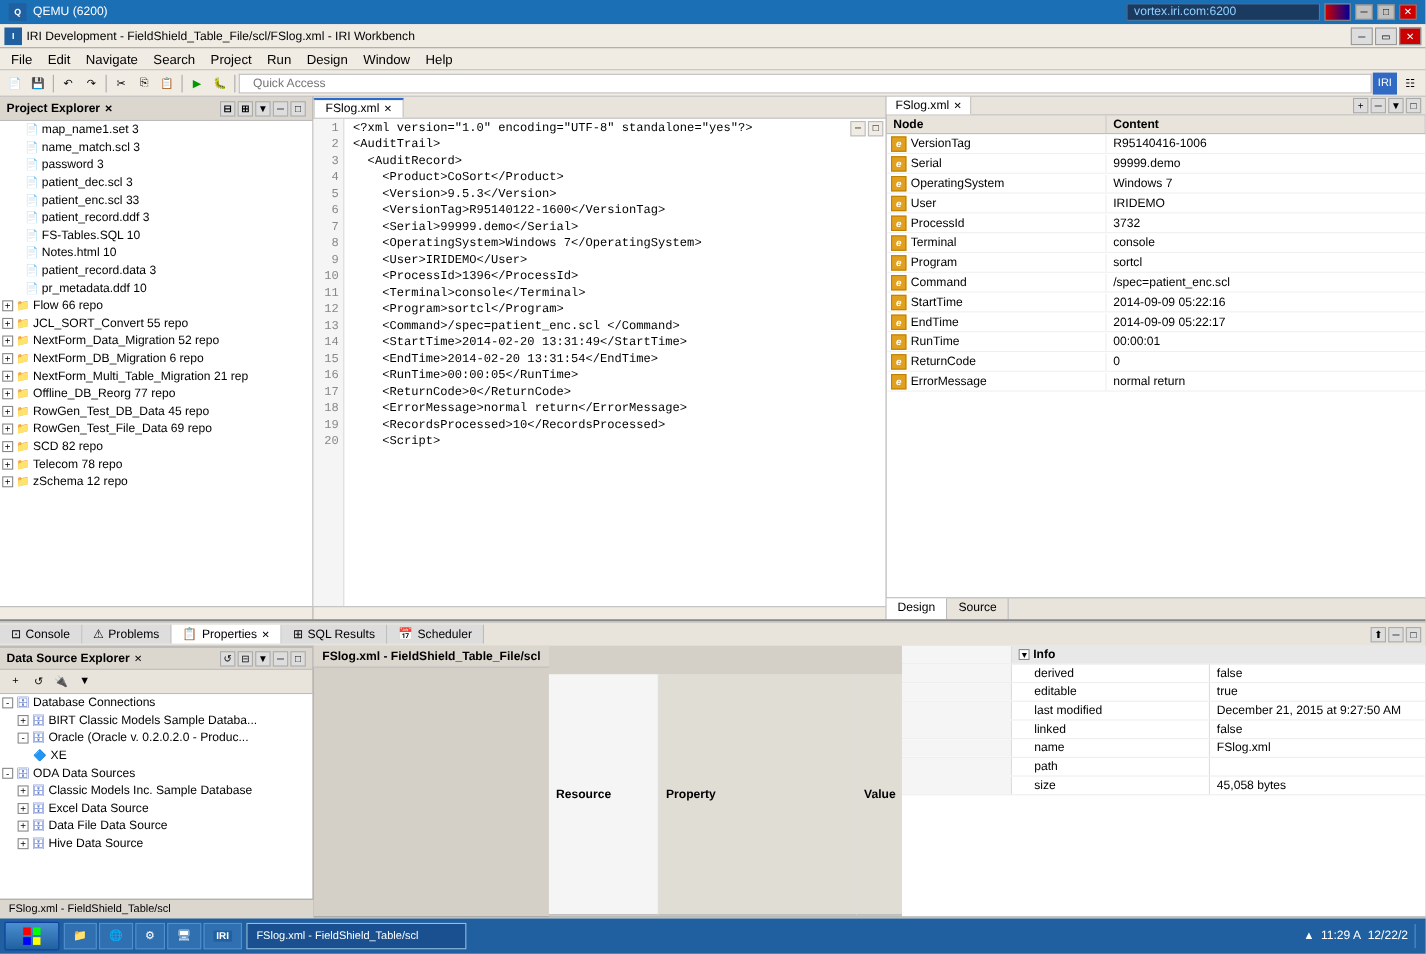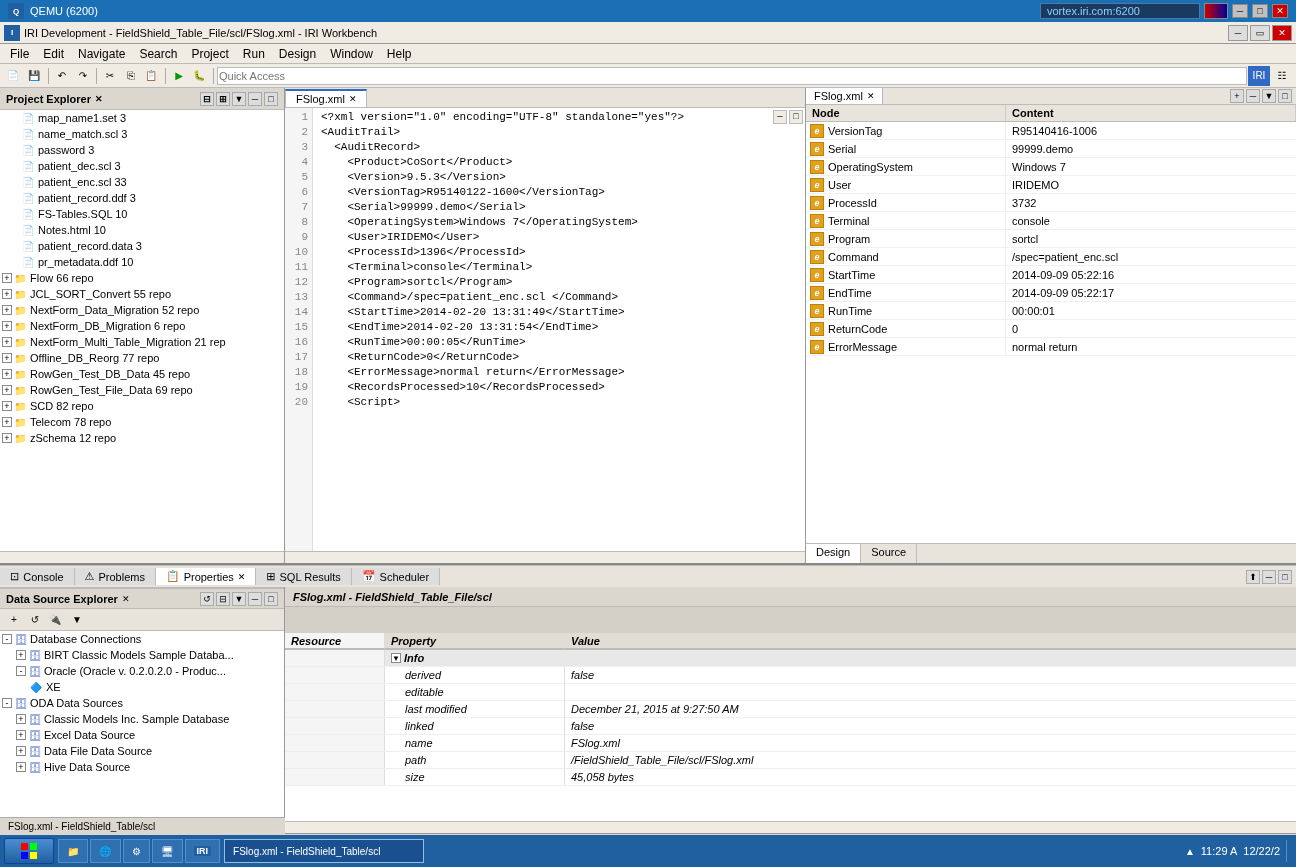--- a/index.html
+++ b/index.html
@@ -19,21 +19,21 @@
     .win-btn.close { background: #c00; color: white; }
 
     
     .menu-bar { background: #f0ece4; height: 20px; display: flex; align-items: center; border-bottom: 1px solid #bbb; padding: 0 4px; gap: 2px; }
     .menu-item { padding: 2px 6px; font-size: 12px; cursor: pointer; color: #000; }
 
     
     .toolbar { background: #f0ece4; height: 24px; display: flex; align-items: center; border-bottom: 1px solid #bbb; padding: 0 4px; gap: 1px; flex-wrap: wrap; }
     .tb-btn { width: 20px; height: 20px; background: transparent; border: 1px solid transparent; display: flex; align-items: center; justify-content: center; cursor: pointer; font-size: 10px; }
     .tb-sep { width: 1px; height: 16px; background: #aaa; margin: 0 2px; }
-    .quick-access { flex: 1; height: 18px; border: 1px solid #bbb; background: white; padding: 0 1px; font-size: 11px; }
+    .quick-access { flex: 1; height: 18px; border: 1px solid #bbb; background: white; padding: 0 12px; font-size: 11px; }
     .tb-right { display: flex; align-items: center; gap: 2px; }
 
     
     .left-panel { width: 285px; display: flex; flex-direction: column; border-right: 1px solid #999; }
 
     
     .panel-header { background: #dbd7cf; height: 22px; display: flex; align-items: center; justify-content: space-between; padding: 0 6px; border-bottom: 1px solid #bbb; font-size: 11px; font-weight: bold; }
     .ph-btn { width: 14px; height: 14px; font-size: 9px; cursor: pointer; display: flex; align-items: center; justify-content: center; border: 1px solid #aaa; background: #ddd; }
 
     
@@ -101,21 +101,21 @@
     .upper-area { display: flex; flex: 1; min-height: 0; }
     .lower-area { height: 270px; display: flex; border-top: 2px solid #888; }
 
     .xml-panel-tabs { display: flex; background: #e8e4dc; border-bottom: 1px solid #bbb; }
     .xml-panel-tab { padding: 2px 8px; font-size: 11px; cursor: pointer; border-right: 1px solid #bbb; display: flex; align-items: center; gap: 4px; }
     .xml-panel-tab.active { background: white; }
 
     .design-source-tabs { display: flex; background: #e8e4dc; border-top: 1px solid #bbb; height: 20px; }
     .ds-tab { padding: 2px 10px; font-size: 11px; cursor: pointer; border-right: 1px solid #bbb; }
     .ds-tab.active { background: white; }
-    .vortex-input { background: #1a3a60; color: #90d0ff; border: 1px solid #4a7aaa; padding: 2px 8px; font-size: 11px; width: 160px; }
+    .vortex-input { background: #1a3a60; color: #90d0ff; border: 1px solid #4a7aaa; padding: 2px 8px; font-size: 11px; width: 176px; }
     .color-btn { width: 24px; height: 16px; background: linear-gradient(to right, #cc0000, #000099); border: 1px solid #888; cursor: pointer; }
   </style>
 </head>
 <body>
 
 <div class="title-bar">
   <div class="title-bar-left">
     <div style="width:16px;height:16px;background:#2060a0;display:flex;align-items:center;justify-content:center;color:white;font-size:8px;font-weight:bold;">Q</div>
     <span>QEMU (6200)</span>
   </div>
@@ -591,21 +591,21 @@
           <div class="tree-item">
             <span style="display:inline-block;width:14px;"></span>
             <span class="tree-toggle">+</span>
             <span class="tree-icon" style="color:#4060c0;">🗄</span>
             <span>Hive Data Source</span>
           </div>
         </div>
         <div style="height:12px;background:#f0ece4;border-top:1px solid #bbb;"></div>
       </div>
 
-      <div style="flex:1;display:flex;flex-direction:column;min-width:0;font-style:italic;">
+      <div style="flex:1;display:flex;flex-direction:row;min-width:0;">
         <div class="props-header">
           <span>FSlog.xml - FieldShield_Table_File/scl</span>
         </div>
 
         <div class="props-row" style="background:#e0ddd5;border-bottom:1px solid #bbb;margin-top:26px;">
           <div class="props-col resource props-col-header">Resource</div>
           <div class="props-col property props-col-header">Property</div>
           <div class="props-col value props-col-header">Value</div>
         </div>
         <div class="props-table">
@@ -619,40 +619,40 @@
           </div>
 
           <div class="props-row">
             <div class="props-col resource"></div>
             <div class="props-col property"><span class="props-indent"></span>derived</div>
             <div class="props-col value">false</div>
           </div>
           <div class="props-row">
             <div class="props-col resource"></div>
             <div class="props-col property"><span class="props-indent"></span>editable</div>
+            <div class="props-col value">true</div>
           </div>
           <div class="props-row">
             <div class="props-col resource"></div>
             <div class="props-col property"><span class="props-indent"></span>last modified</div>
             <div class="props-col value">December 21, 2015 at 9:27:50 AM</div>
           </div>
           <div class="props-row">
             <div class="props-col resource"></div>
             <div class="props-col property"><span class="props-indent"></span>linked</div>
             <div class="props-col value">false</div>
           </div>
           <div class="props-row">
             <div class="props-col resource"></div>
             <div class="props-col property"><span class="props-indent"></span>name</div>
             <div class="props-col value">FSlog.xml</div>
           </div>
           <div class="props-row">
             <div class="props-col resource"></div>
             <div class="props-col property"><span class="props-indent"></span>path</div>
-            <div class="props-col value">/FieldShield_Table_File/scl/FSlog.xml</div>
           </div>
           <div class="props-row">
             <div class="props-col resource"></div>
             <div class="props-col property"><span class="props-indent"></span>size</div>
             <div class="props-col value">45,058  bytes</div>
           </div>
         </div>
 
         <div style="height:12px;background:#f0ece4;border-top:1px solid #bbb;"></div>
       </div>

